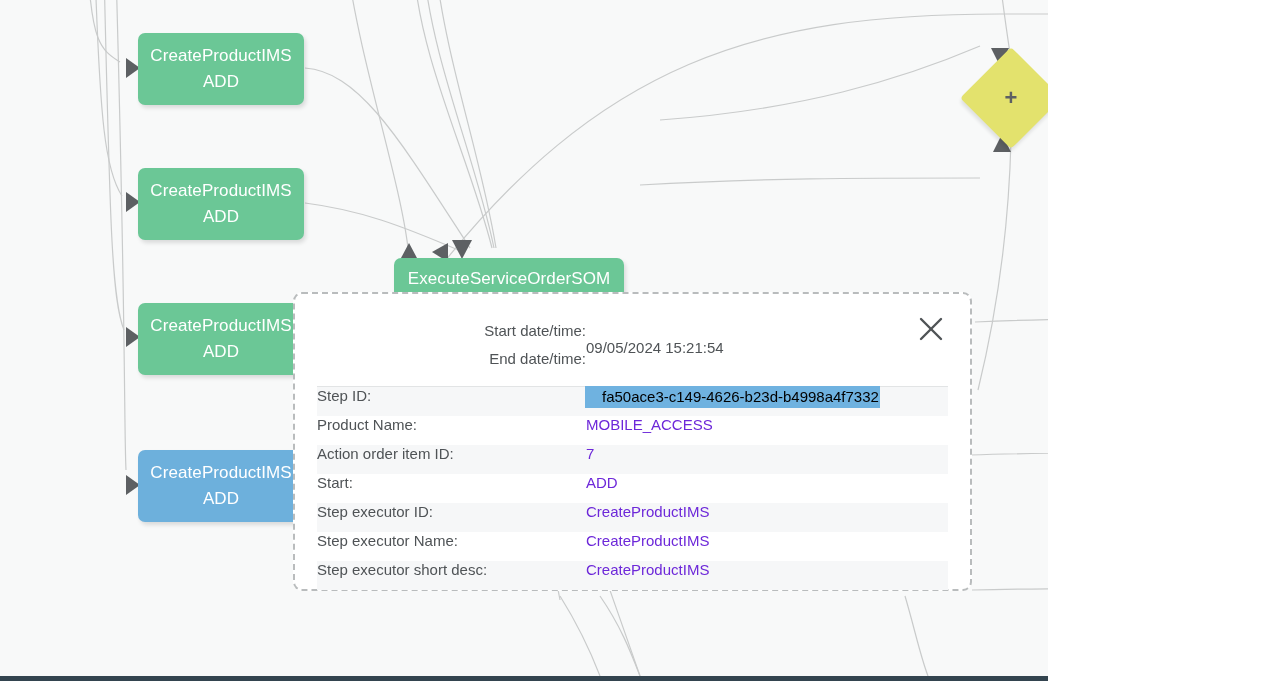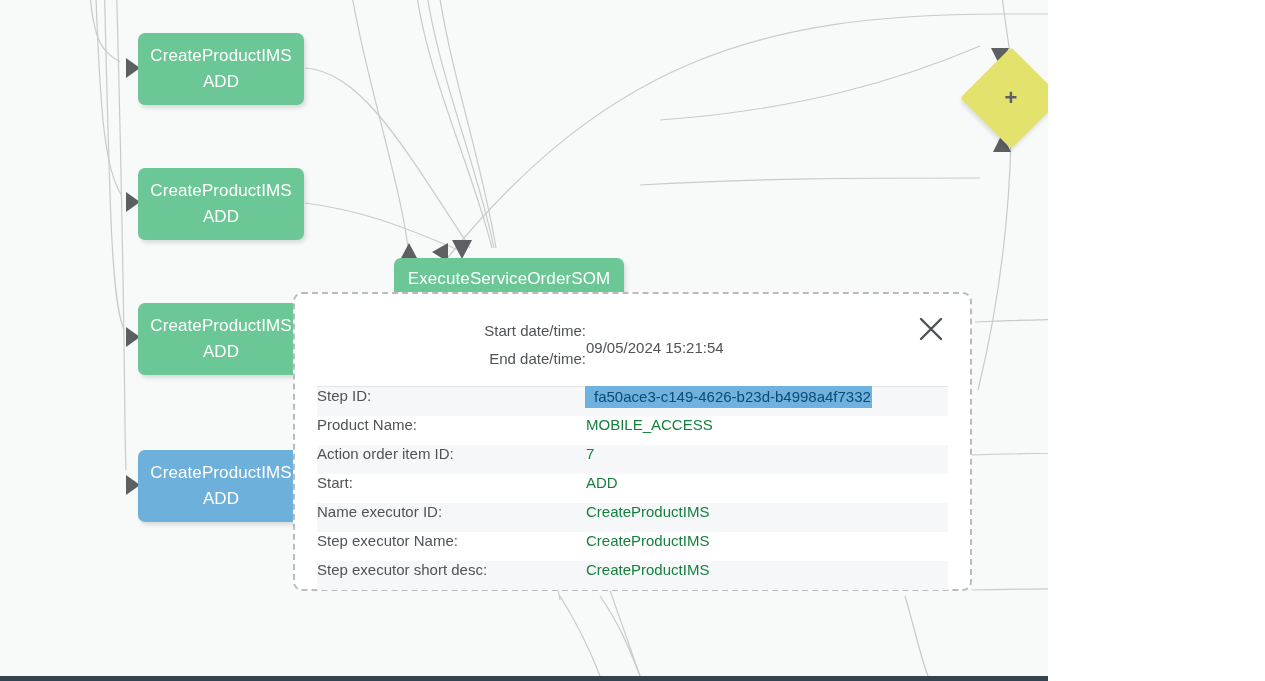--- a/index.html
+++ b/index.html
@@ -146,25 +146,25 @@
   .detail-row {
     display: flex;
     align-items: flex-start;
     height: 29px;
     font-size: 15px;
     color: #4f5356;
     padding-left: 0;
   }
   .detail-row.striped { background: #f6f7f8; }
   .detail-row .lbl { width: 269px; flex: 0 0 269px; }
-  .detail-row .val { color: #15803d; }
+  .detail-row .val { color: #6d28d9; }
   .val.selected {
     background: #6fb2e0;
-    color: #0c4a6e;
-    padding: 1px 0 2px 8px;
+    color: #000000;
+    padding: 1px 0 2px 16px;
     box-shadow: 0 0 0 1px #6fb2e0;
   }
 </style>
 </head>
 <body>
 
 <div id="app">
 
   <svg id="edge-layer" viewBox="0 0 1265 676" width="1265" height="676" xmlns="http://www.w3.org/2000/svg">
 
@@ -280,21 +280,21 @@
       </div>
       <div class="detail-row striped">
         <span class="lbl">Action order item ID:</span>
         <span class="val">7</span>
       </div>
       <div class="detail-row">
         <span class="lbl">Start:</span>
         <span class="val">ADD</span>
       </div>
       <div class="detail-row striped">
-        <span class="lbl">Name executor ID:</span>
+        <span class="lbl">Step executor ID:</span>
         <span class="val">CreateProductIMS</span>
       </div>
       <div class="detail-row">
         <span class="lbl">Step executor Name:</span>
         <span class="val">CreateProductIMS</span>
       </div>
       <div class="detail-row striped">
         <span class="lbl">Step executor short desc:</span>
         <span class="val">CreateProductIMS</span>
       </div>

